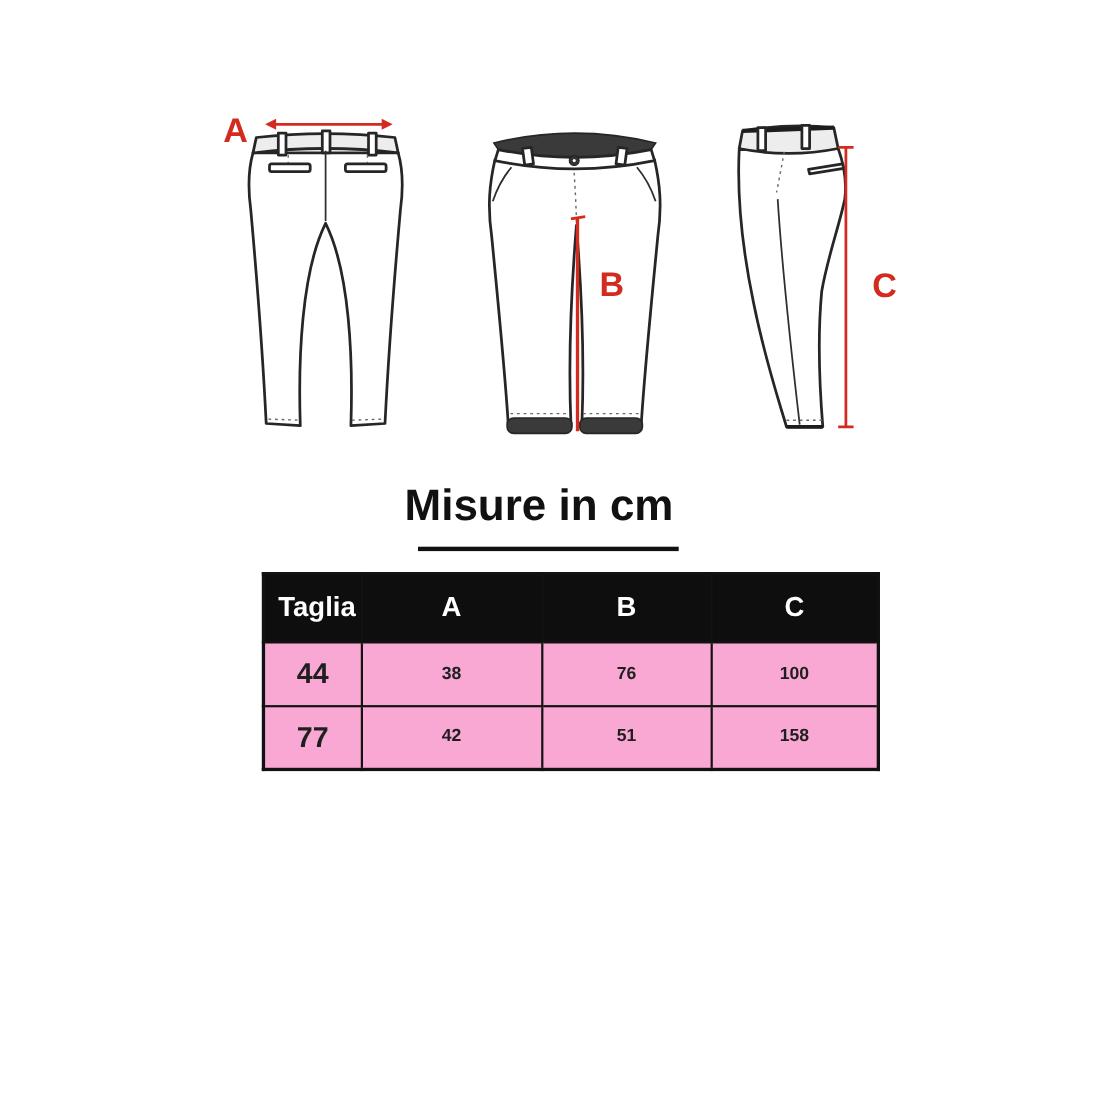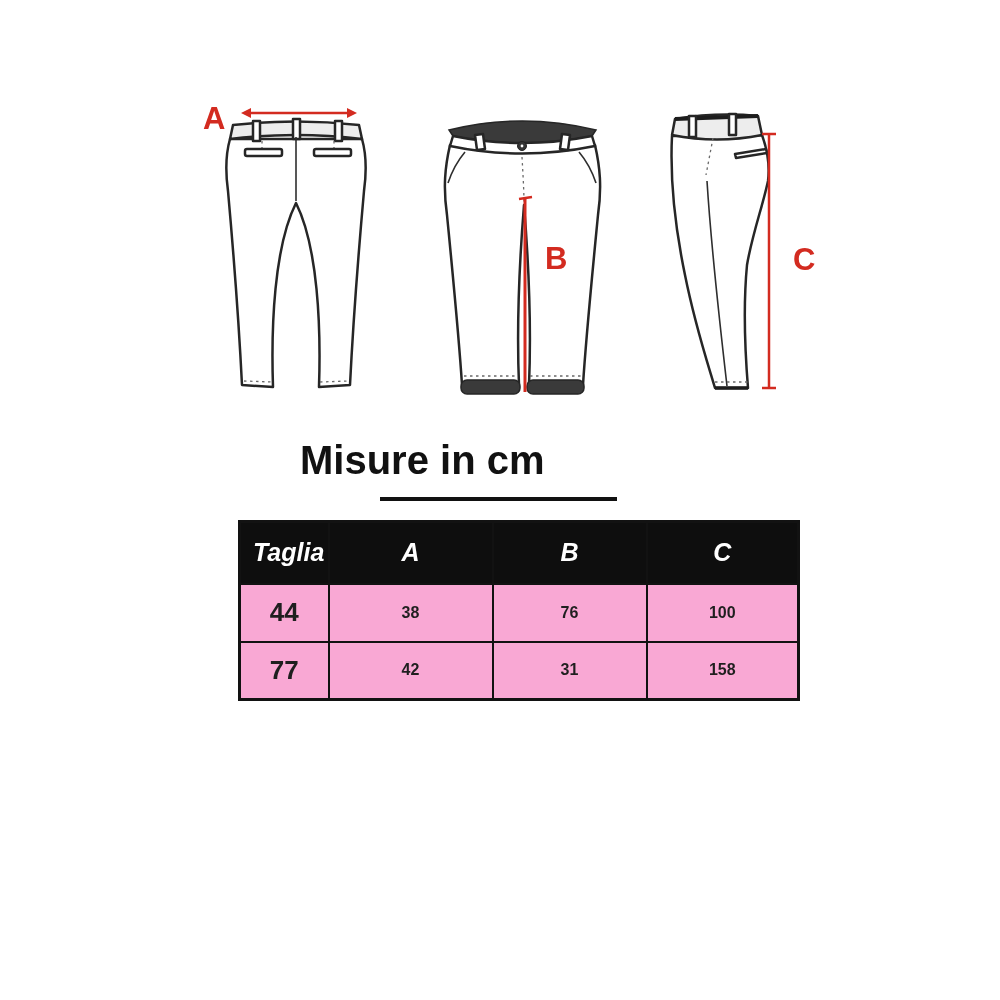--- a/index.html
+++ b/index.html
@@ -13,35 +13,35 @@
   svg .outline{fill:#ffffff;stroke:#262626;stroke-width:2.5;stroke-linejoin:round;}
   svg .thin{fill:none;stroke:#2e2e2e;stroke-width:1.6;}
   svg .dashed{fill:none;stroke:#6a6a6a;stroke-width:1.3;stroke-dasharray:2.5,3.5;}
   svg .darkfill{fill:#3a3a3a;stroke:#262626;stroke-width:1.5;}
   svg .band{fill:#ededed;stroke:#262626;stroke-width:2.5;stroke-linejoin:round;}
   svg .red{stroke:#d32b20;fill:none;}
   svg .redfill{fill:#d32b20;stroke:none;}
   svg text.measure{font-family:"Liberation Sans",sans-serif;font-weight:800;font-size:31px;fill:#d32b20;}
   
   .title{
-    left:300px;top:438px;width:380px;text-align:left;
+    left:300px;top:438px;width:380px;text-align:center;
     font-size:40px;font-weight:800;color:#111;letter-spacing:0px;
   }
   .title-underline{left:380px;top:497px;width:237px;height:4px;background:#111;}
   
   table.size-table{
     position:absolute;left:238px;top:520px;width:559px;
     border-collapse:collapse;table-layout:fixed;
     border:3px solid #121212;
   }
   table.size-table th,table.size-table td{
     border:2px solid #121212;text-align:center;vertical-align:middle;
     color:#1f1f1f;padding:0;
   }
-  table.size-table thead tr{height:62px;background:#0e0e0e;font-style:italic;}
+  table.size-table thead tr{height:62px;background:#0e0e0e;}
   table.size-table thead th{color:#ffffff;font-size:25px;font-weight:800;}
   table.size-table thead th.first{text-align:left;padding-left:12px;}
   table.size-table tbody tr{height:58px;background:#f9a8d4;}
   table.size-table td.size-col{font-size:26px;font-weight:800;}
   table.size-table td.val{font-size:16px;font-weight:700;}
 </style>
 </head>
 <body>
 
 <svg class="abs" style="left:195px;top:95px;" width="180" height="310" viewBox="0 0 180 310">
@@ -167,17 +167,17 @@
   <tbody>
     <tr>
       <td class="size-col">44</td>
       <td class="val">38</td>
       <td class="val">76</td>
       <td class="val">100</td>
     </tr>
     <tr>
       <td class="size-col">77</td>
       <td class="val">42</td>
-      <td class="val">31</td>
+      <td class="val">51</td>
       <td class="val">158</td>
     </tr>
   </tbody>
 </table>
 
 </body></html>

